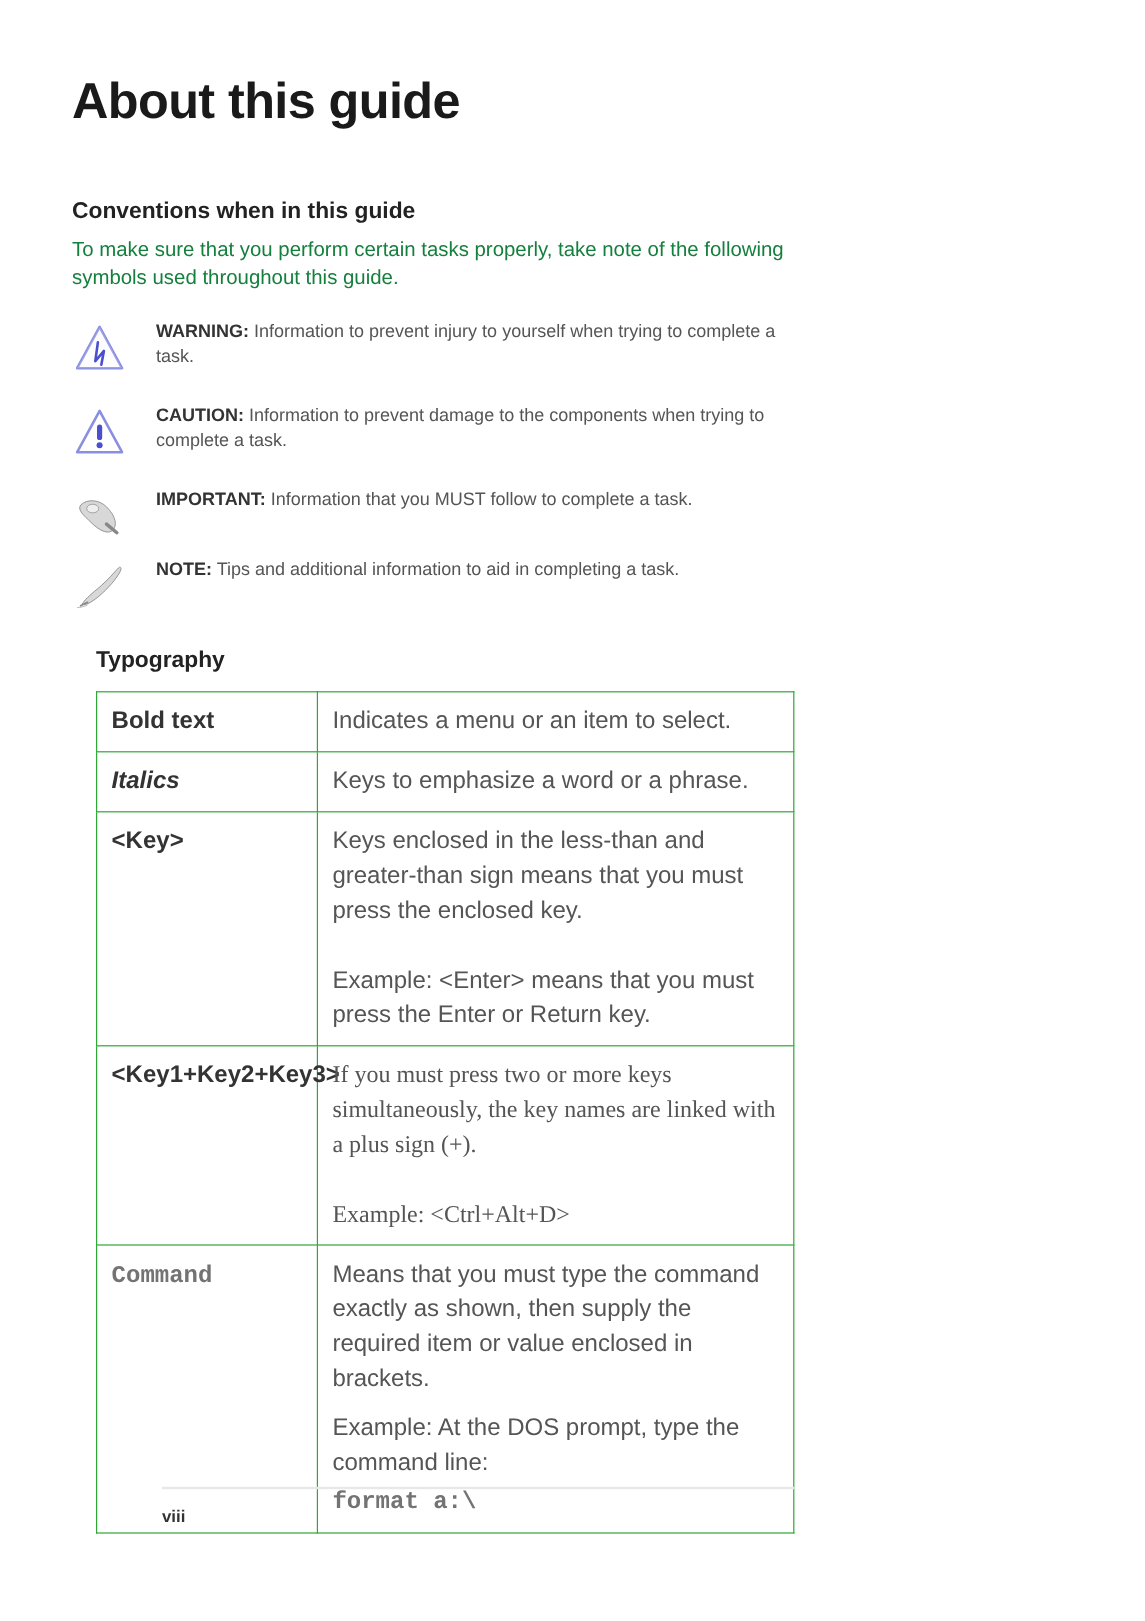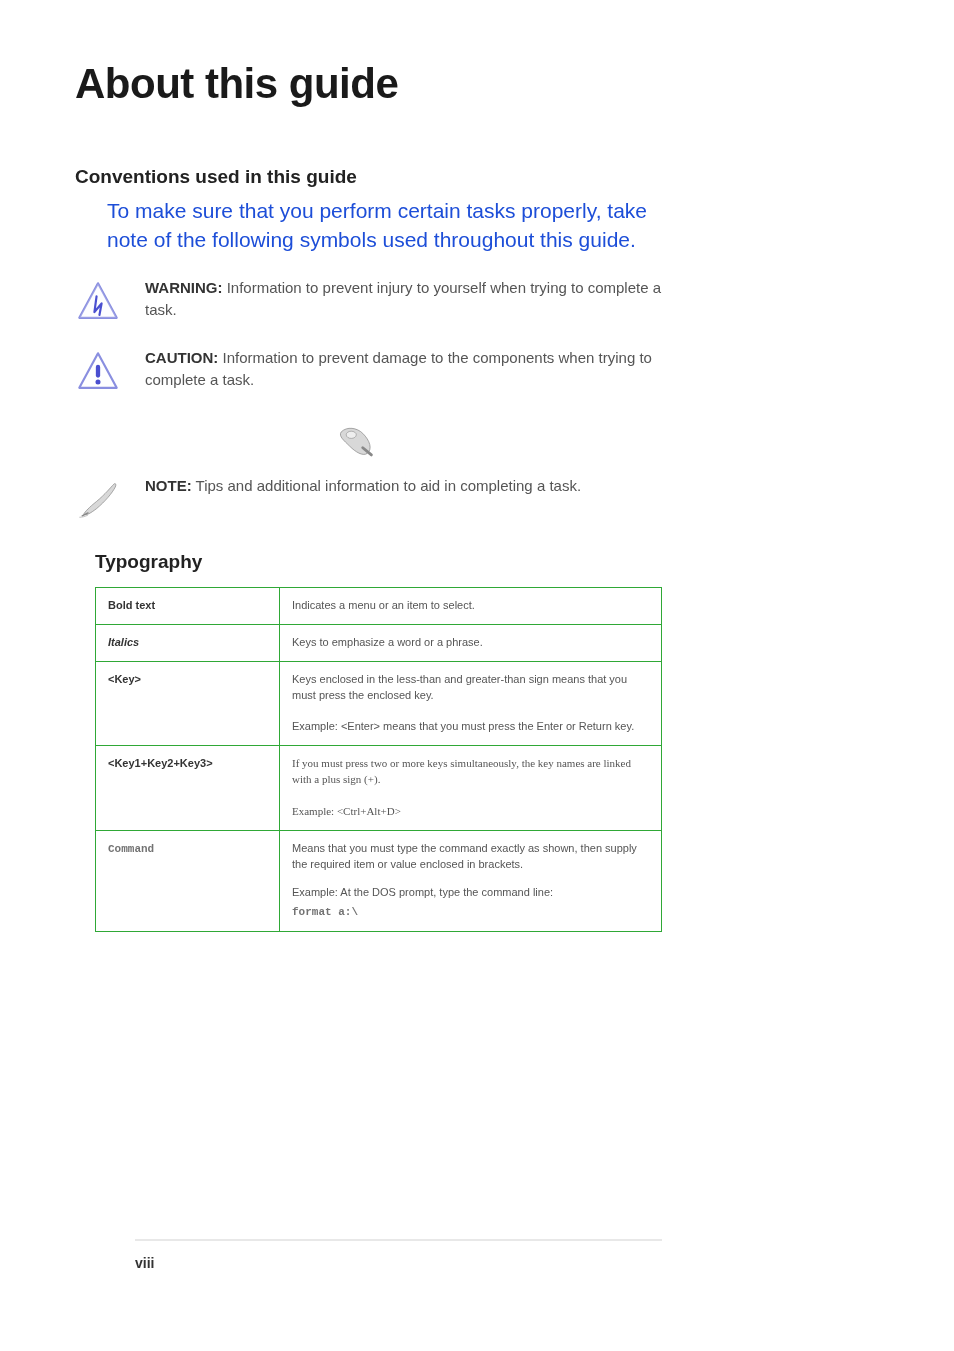--- a/index.html
+++ b/index.html
@@ -1,46 +1,46 @@
 <!DOCTYPE html>
 <html><head>
 <meta charset="utf-8">
 <style>
   * { box-sizing: border-box; margin: 0; padding: 0; }
   html, body { width: 954px; height: 1351px; background: #fff; font-family: Arial, Helvetica, sans-serif; color: #333; }
-  .page { position: relative; width: 772px; height: 1351px; padding: 60px 110px 0 75px; }
+  .page { position: relative; width: 772px; height: 1351px; padding: 60px 110px 0 60px; }
   .title { font-family: "Arial Black", Arial, sans-serif; font-weight: 900; font-size: 42px; letter-spacing: -0.5px; color: #1a1a1a; margin-bottom: 58px; }
   .section-heading { font-size: 19px; font-weight: bold; color: #222; margin-bottom: 8px; }
-  .section-sub { font-size: 21px; color: #1d4ed8; margin-bottom: 22px; line-height: 1.4; margin-left: 32px; }
+  .section-sub { font-size: 17px; color: #15803d; margin-bottom: 22px; line-height: 1.4; }
   .conventions-block { margin-top: 10px; }
   .conv-row { display: flex; align-items: flex-start; margin-bottom: 22px; justify-content: center; }
   .conv-icon { width: 70px; flex: 0 0 70px; display: flex; justify-content: flex-start; padding-top: 2px; }
   .conv-icon svg { width: 46px; height: 46px; }
   .conv-text { flex: 1; font-size: 15px; color: #555; line-height: 1.45; }
   .conv-text .label { font-weight: bold; color: #333; }
   .typography-section { margin-top: 28px; margin-left: 20px; }
   .typo-table { width: 100%; border-collapse: collapse; margin-top: 14px; table-layout: fixed; }
   .typo-table col.c1 { width: 184px; }
-  .typo-table td { border: 1.5px solid #2fa836; padding: 10px 12px; font-size: 11px; color: #555; vertical-align: top; line-height: 1.45; }
+  .typo-table td { border: 1.5px solid #2fa836; padding: 10px 12px; font-size: 20px; color: #555; vertical-align: top; line-height: 1.45; }
   .typo-table td.term { font-weight: bold; color: #333; }
   .mono { font-family: "Courier New", monospace; font-weight: bold; color: #737373; }
   .example-label { margin-top: 12px; }
   .footer-rule { position: absolute; left: 135px; right: 110px; bottom: 110px; height: 2px; background: #e8e8e8; }
   .footer-text { position: absolute; left: 135px; bottom: 80px; font-size: 14px; color: #777; }
   .page-num { font-weight: bold; color: #333; margin-right: 14px; text-align: right; }
 </style>
 </head>
 <body>
 
 <div class="page">
 
   <h1 class="title">About this guide</h1>
 
   <div class="conventions-block">
-    <div class="section-heading">Conventions used in this guide</div>
+    <div class="section-heading">Conventions when in this guide</div>
     <div class="section-sub">To make sure that you perform certain tasks properly, take note of the following symbols used throughout this guide.</div>
 
     <div class="conv-row">
       <div class="conv-icon">
         <svg viewBox="0 0 64 64">
           <path d="M32 6 L58 54 L6 54 Z" fill="none" stroke="#8a8fe0" stroke-width="3" stroke-linejoin="round"></path>
           <path d="M32 6 L58 54 L6 54 Z" fill="#f4f4ff" fill-opacity="0.2"></path>
           <path d="M30 24 L27 46 L37 34 L34 50" fill="none" stroke="#4a4fd0" stroke-width="3" stroke-linecap="round" stroke-linejoin="round"></path>
         </svg>
       </div>
@@ -62,20 +62,23 @@
       </div>
     </div>
 
     <div class="conv-row" style="margin-bottom:10px;">
       <div class="conv-icon">
         <svg viewBox="0 0 64 64">
           <path d="M10 18 C 18 10, 32 12, 40 20 C 50 30, 54 42, 46 48 C 40 52, 30 46, 22 38 C 14 30, 6 24, 10 18 Z" fill="#d8d8d8" stroke="#888" stroke-width="1"></path>
           <ellipse cx="24" cy="22" rx="7" ry="5" fill="#eee" stroke="#888" stroke-width="0.8"></ellipse>
           <path d="M40 40 L52 50" stroke="#888" stroke-width="4" stroke-linecap="round"></path>
         </svg>
+      </div>
+      <div class="conv-text">
+        <span class="label">IMPORTANT:</span><span> Information that you MUST follow to complete a task.</span>
       </div>
     </div>
 
     <div class="conv-row">
       <div class="conv-icon">
         <svg viewBox="0 0 64 64">
           <path d="M12 52 C 14 48, 20 42, 30 34 C 42 24, 50 14, 54 10 C 56 8, 58 10, 56 14 C 52 22, 42 34, 30 44 C 22 50, 16 54, 12 52 Z" fill="#d8d8d8" stroke="#888" stroke-width="1"></path>
           <path d="M10 54 L18 50" stroke="#888" stroke-width="2" stroke-linecap="round"></path>
           <path d="M6 56 C 10 56, 14 55, 18 53" stroke="#aaa" stroke-width="1" fill="none"></path>
         </svg>

